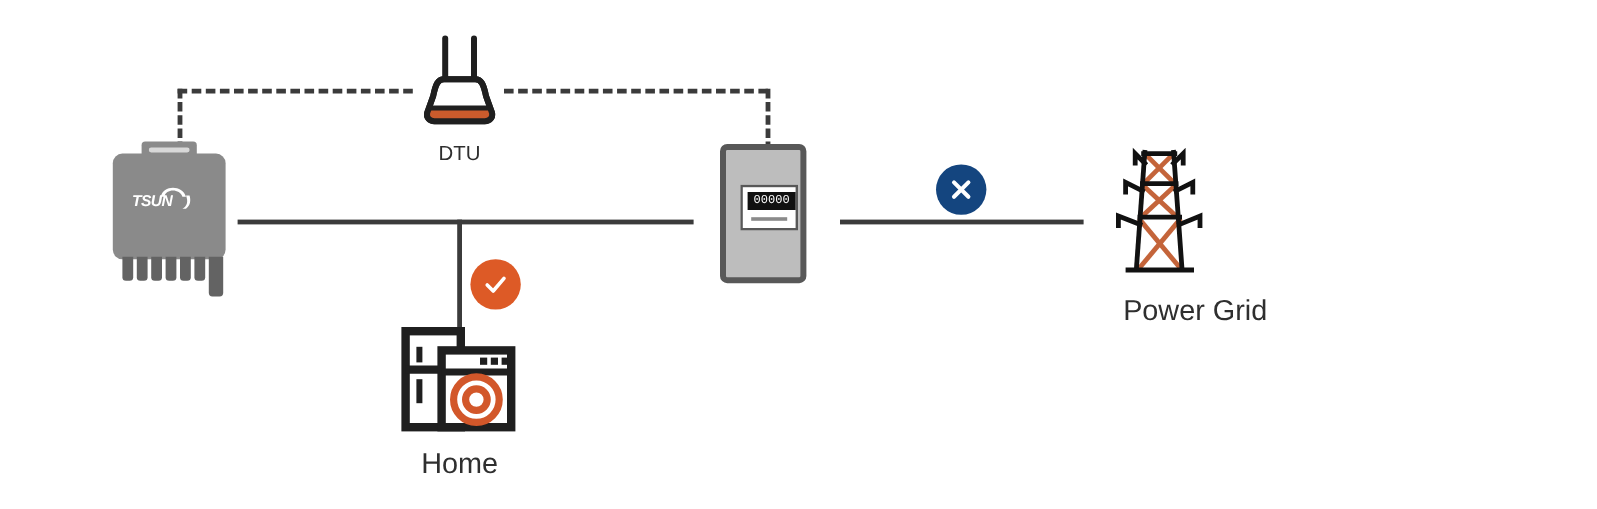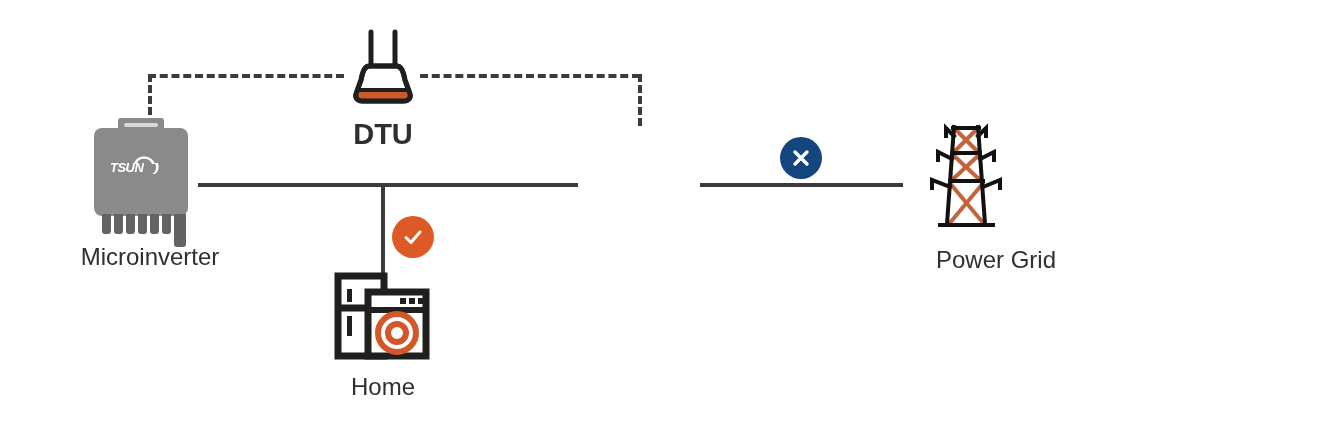--- a/index.html
+++ b/index.html
@@ -22,21 +22,21 @@
   }
   .node-label {
     position: absolute;
     text-align: center;
     color: #2f2f2f;
     font-family: "Liberation Sans", sans-serif;
     font-weight: 400;
     white-space: nowrap;
   }
   .lbl-micro  { left: 40px;  top: 243px; width: 220px; font-size: 24px; }
-  .lbl-dtu    { left: 312px; top: 118px; width: 142px; font-size: 29px; font-weight: bold; }
+  .lbl-dtu    { left: 312px; top: 118px; width: 142px; font-size: 17px; }
   .lbl-home   { left: 312px; top: 373px; width: 142px; font-size: 24px; }
   .lbl-meter  { left: 566px; top: 248px; width: 142px; font-size: 24px; }
   .lbl-grid   { left: 874px; top: 246px; width: 182px; font-size: 24px; text-align: right; }
 
   
   .wire-h {
     position: absolute;
     height: 4px;
     background: #3b3b3b;
   }
@@ -162,21 +162,20 @@
     <div class="mi-pins">
       <div class="mi-pin" style="left:2px"></div>
       <div class="mi-pin" style="left:14px"></div>
       <div class="mi-pin" style="left:26px"></div>
       <div class="mi-pin" style="left:38px"></div>
       <div class="mi-pin" style="left:50px"></div>
       <div class="mi-pin" style="left:62px"></div>
       <div class="mi-pin-long" style="left:74px"></div>
     </div>
   </div>
-  <div class="node-label lbl-micro">Microinverter</div>
 
   <div class="node dtu-wrap">
     <svg width="86" height="80" viewBox="0 0 86 80">
       <line x1="31" y1="4" x2="31" y2="36" stroke="#1f1f1f" stroke-width="5" stroke-linecap="round"></line>
       <line x1="55" y1="4" x2="55" y2="36" stroke="#1f1f1f" stroke-width="5" stroke-linecap="round"></line>
       <path d="M30 38 L56 38 C61 38, 63 42, 65 52 L70 66 C71 70, 68 73, 64 73 L22 73
                C18 73, 15 70, 16 66 L21 52 C23 42, 25 38, 30 38 Z" fill="#ffffff" stroke="#1f1f1f" stroke-width="5" stroke-linejoin="round"></path>
       <path d="M17.6 62 L68.4 62 L70 66 C71 70, 68 73, 64 73 L22 73
                C18 73, 15 70, 16 66 Z" fill="#cb5b2c"></path>
       <path d="M30 38 L56 38 C61 38, 63 42, 65 52 L70 66 C71 70, 68 73, 64 73 L22 73
@@ -196,20 +195,28 @@
       <line x1="34" y1="38" x2="92" y2="38" stroke="#1f1f1f" stroke-width="6"></line>
       <rect x="66" y="26" width="6" height="6" fill="#1f1f1f"></rect>
       <rect x="75" y="26" width="6" height="6" fill="#1f1f1f"></rect>
       <rect x="84" y="26" width="5" height="6" fill="#1f1f1f"></rect>
       <circle cx="63" cy="61" r="19" fill="none" stroke="#d2572a" stroke-width="6"></circle>
       <circle cx="63" cy="61" r="9" fill="none" stroke="#d2572a" stroke-width="6"></circle>
     </svg>
   </div>
   <div class="node-label lbl-home">Home</div>
 
+  <div class="node meter-wrap">
+    <div class="meter-case">
+      <div class="meter-face">
+        <div class="meter-digits">00000</div>
+        <div class="meter-bar"></div>
+      </div>
+    </div>
+  </div>
 
   <div class="node tower-wrap">
     <svg width="76" height="120" viewBox="0 0 76 120">
       <g stroke="#c4643a" stroke-width="4" fill="none">
         <line x1="26" y1="10" x2="50" y2="34"></line>
         <line x1="50" y1="10" x2="26" y2="34"></line>
         <line x1="24" y1="36" x2="52" y2="62"></line>
         <line x1="52" y1="36" x2="24" y2="62"></line>
         <line x1="21" y1="64" x2="56" y2="106"></line>
         <line x1="56" y1="64" x2="21" y2="106"></line>

